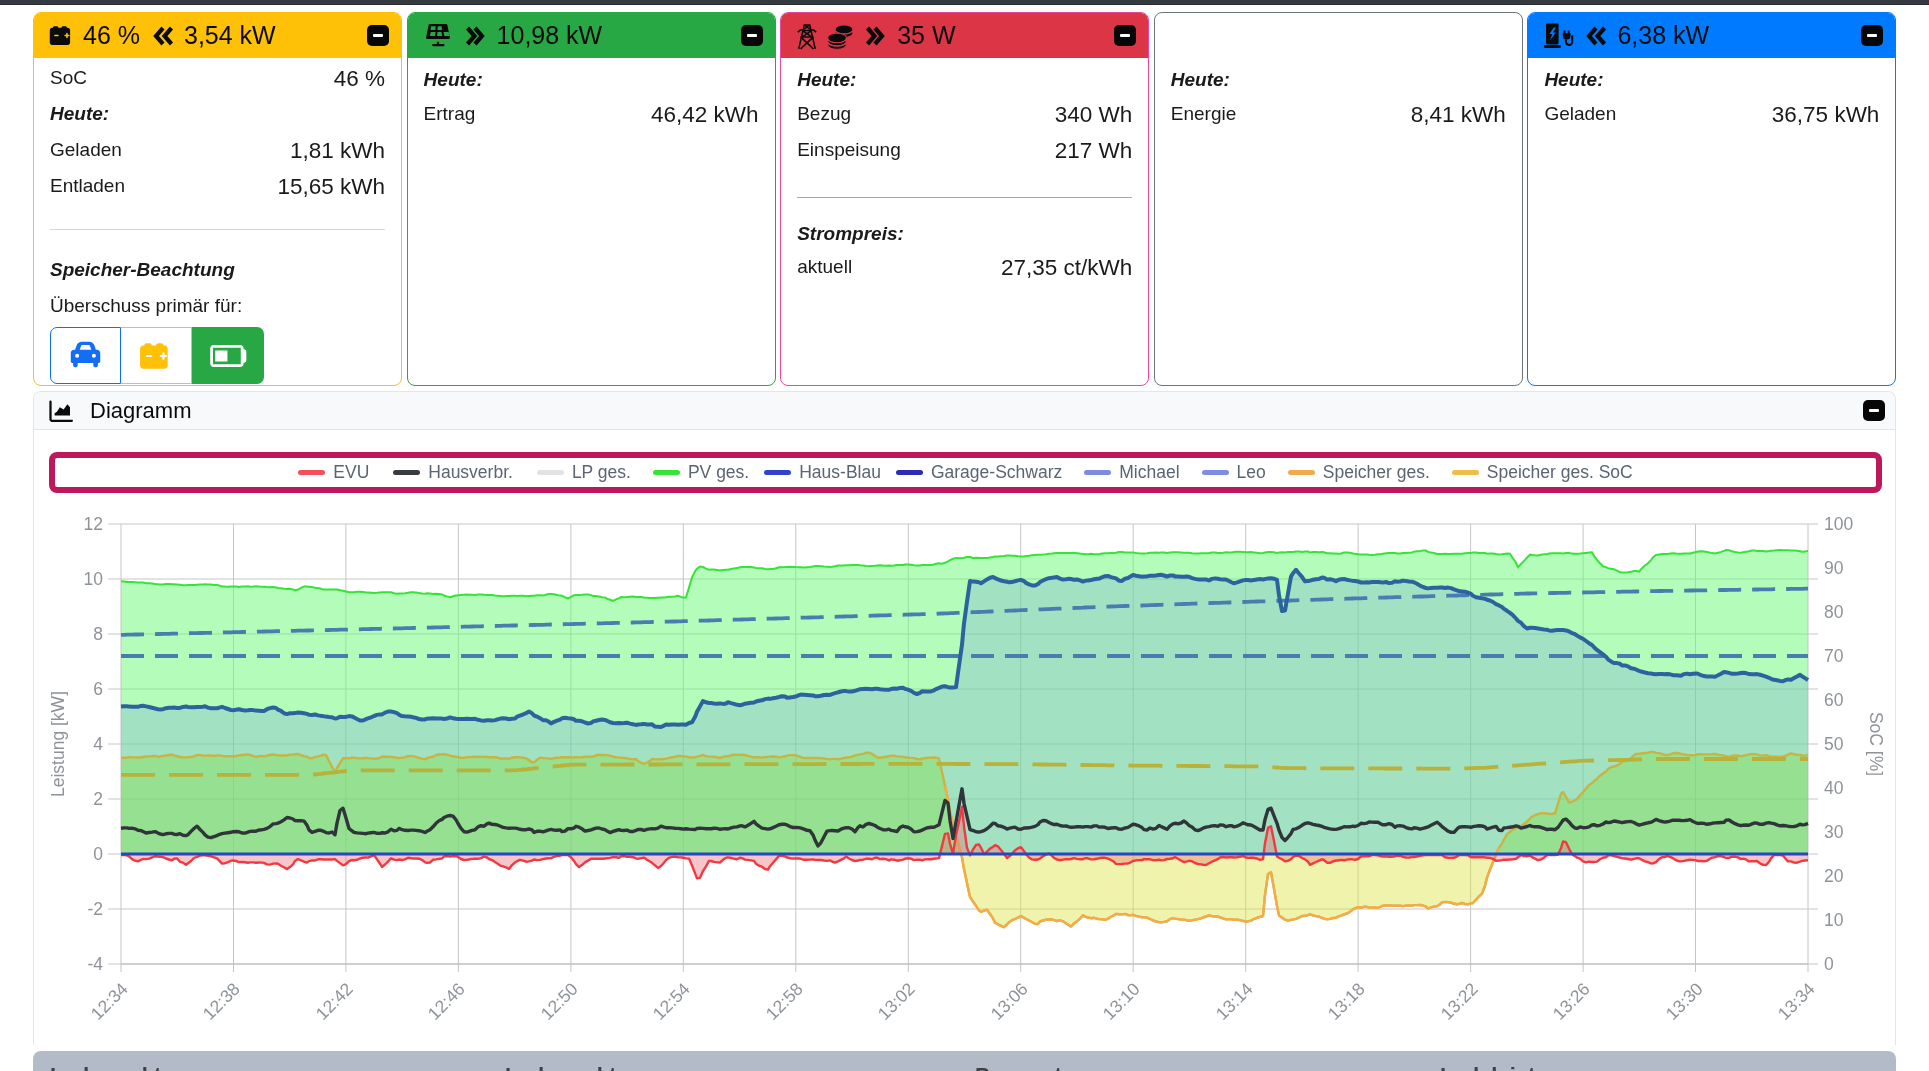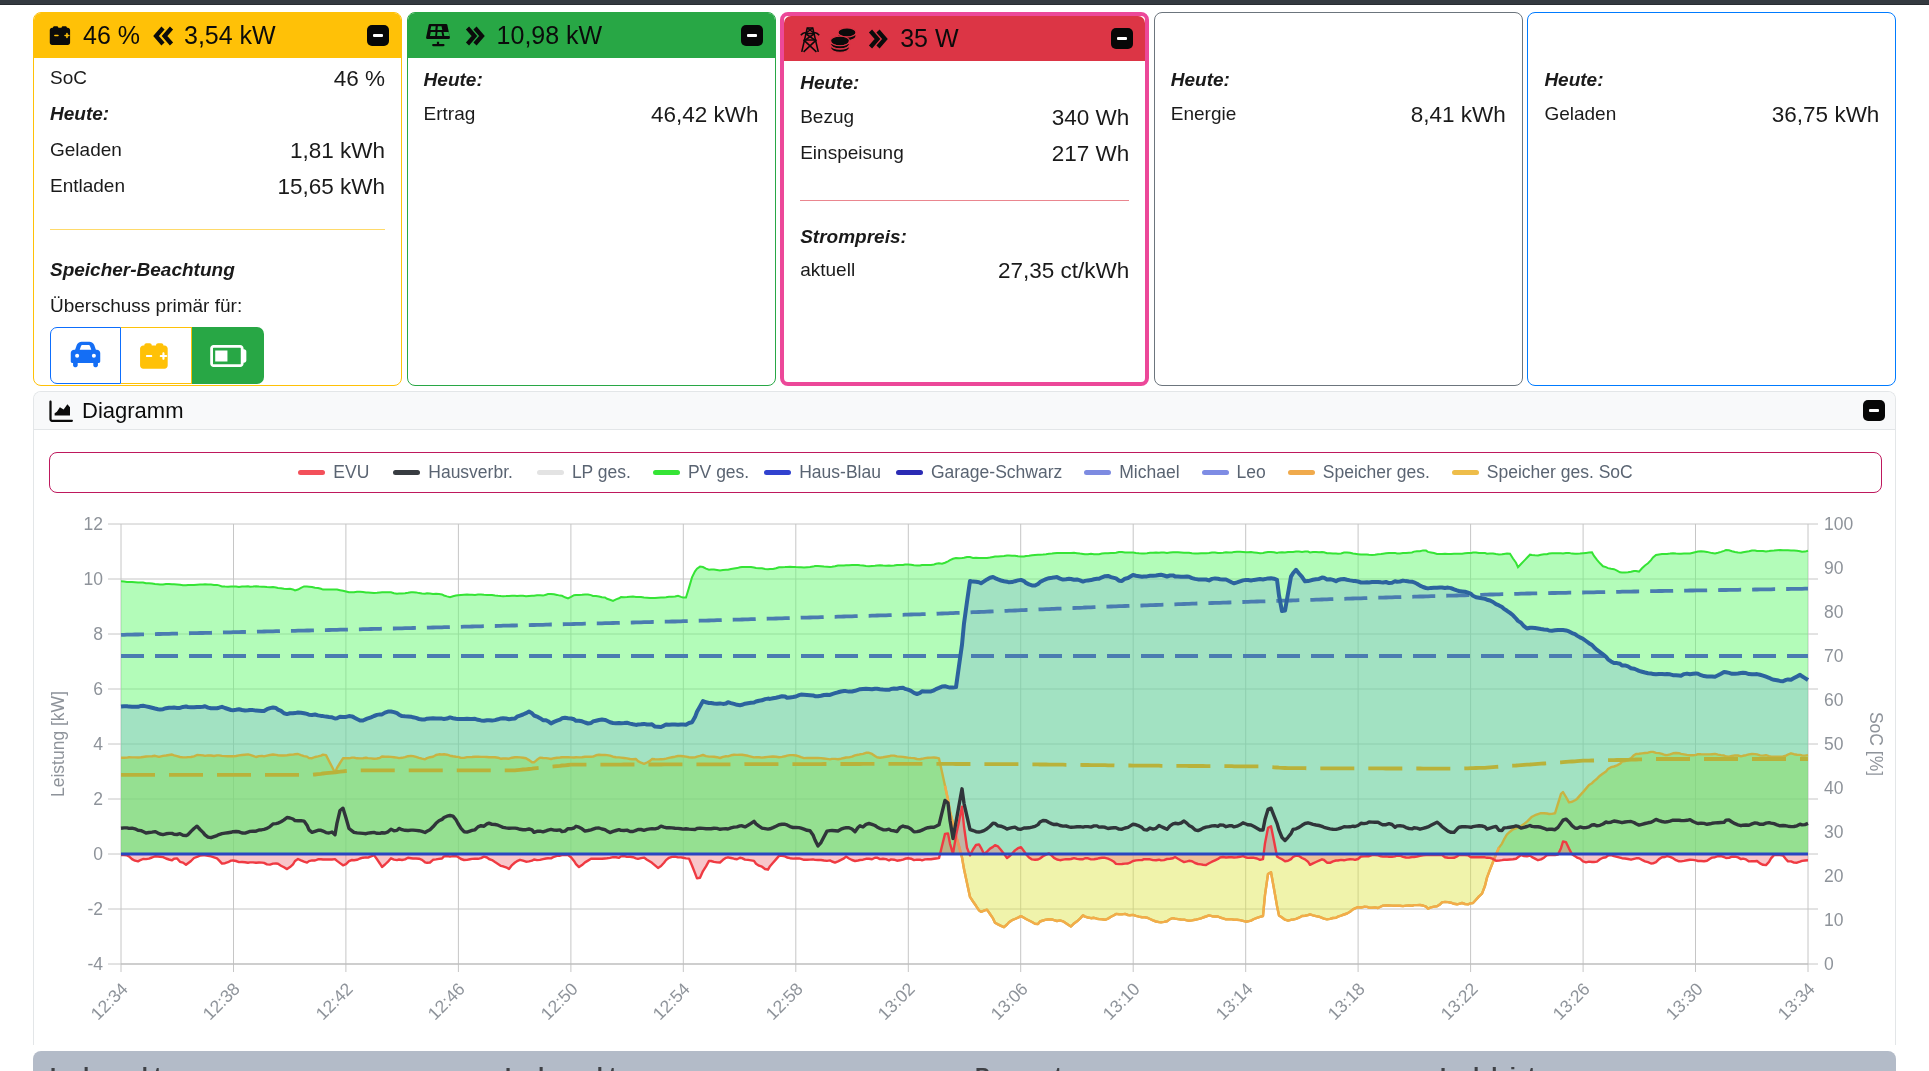--- a/index.html
+++ b/index.html
@@ -76,21 +76,21 @@
         </svg>
       <span>10,98&nbsp;kW</span>
       <span class="sp"></span>
       <div class="minusbtn"></div>
     </div>
     <div class="row-l bi" style="top:57px;">Heute:</div>
     <div class="row-l" style="top:91px;">Ertrag</div>
       <div class="row-r" style="top:91px;">46,42 kWh</div>
   </div>
 
-  <div class="card" style="left:780.2px; border:4px solid #ec4899;text-align:right;">
+  <div class="card" style="left:780.2px; border:1px solid #ec4899;text-align:right;">
     <div class="chead" style="background:#dc3545;">
       <svg class="ico" width="22" height="30" viewBox="0 0 24 32" style="margin-right:8px;">
           <g stroke="#0b0b0b" fill="none" stroke-width="1.7">
             <path d="M9 4h6M7 10h10M5 17h14M3 30 L9 4 L15 4 L21 30"></path>
             <path d="M9 4 L17 10 M15 4 L7 10 M7 10 L17 17 M17 10 L7 17 M5 17 L19 30 M19 17 L5 30"></path>
             <path d="M2 12 C5 8 8 9 9 10 M22 12 C19 8 16 9 15 10"></path>
           </g>
         </svg>
       <svg class="ico" width="28" height="28" viewBox="0 0 28 28" style="margin-right:9px;">
           <g fill="#0b0b0b" stroke="#dc3545" stroke-width="1.1">
@@ -119,35 +119,53 @@
       <div class="row-r" style="top:244px;">27,35 ct/kWh</div>
   </div>
 
   <div class="card" style="left:1153.8px; border:1px solid #6c757d;">
     <div class="row-l bi" style="top:57px;">Heute:</div>
     <div class="row-l" style="top:91px;">Energie</div>
       <div class="row-r" style="top:91px;">8,41 kWh</div>
   </div>
 
   <div class="card" style="left:1527.4px; border:1px solid #007bff;">
+    <div class="chead" style="background:#007bff;">
+      <svg class="ico" width="34" height="28" viewBox="0 0 48 40" style="margin-right:8px;">
+        <g fill="#0b0b0b">
+          <rect x="4" y="2" width="18" height="30" rx="2"></rect>
+          <rect x="1" y="33" width="24" height="4" rx="1"></rect>
+          <path d="M15 8 L9 17 h4 l-3 9 8 -11 h-4 l4 -7 z" fill="#007bff"></path>
+          <path d="M29 12 h3 v5 h-3 z M35 12 h3 v5 h-3 z"></path>
+          <path d="M28 16 h11 v4 a5 5 0 0 1 -5 5 h-1 a5 5 0 0 1 -5 -5 z"></path>
+          <path d="M32.5 25 v3 c0 6 9 7 9 0 v-9" fill="none" stroke="#0b0b0b" stroke-width="3"></path>
+        </g>
+      </svg>
+      <svg class="ico" width="24" height="24" viewBox="0 0 24 24" style="margin:0 8px 0 0;">
+          <path fill="none" stroke="#0b0b0b" stroke-width="4.2" d="M11 4 L4 12 L11 20 M19.5 4 L12.5 12 L19.5 20"></path>
+        </svg>
+      <span>6,38&nbsp;kW</span>
+      <span class="sp"></span>
+      <div class="minusbtn"></div>
+    </div>
     <div class="row-l bi" style="top:57px;">Heute:</div>
     <div class="row-l" style="top:91px;">Geladen</div>
       <div class="row-r" style="top:91px;">36,75 kWh</div>
   </div>
 
   <div style="position:absolute; left:33px; top:391px; width:1863px; height:654px; background:#fff; border:1px solid #e3e6e8; border-bottom:none; border-radius:8px 8px 0 0;">
-    <div style="position:absolute; left:0; top:0; right:0; height:38px; background:#f8f9fa; border-bottom:1px solid #e3e6e8; border-radius:7px 7px 0 0; display:flex; align-items:center; padding:0 10px 0 15px; font-size:22px; color:#0b0b0b;">
+    <div style="position:absolute; left:0; top:0; right:0; height:38px; background:#f8f9fa; border-bottom:1px solid #e3e6e8; border-radius:7px 7px 0 0; display:flex; align-items:center; padding:0 10px 0 15px; font-size:22px; color:#0b0b0b;gap:8px;">
       <svg width="24" height="24" viewBox="0 0 512 512" style="margin-right:9px;">
           <path fill="#0b0b0b" d="M32 32c13 0 24 11 24 24v376c0 4 4 8 8 8h424c13 0 24 11 24 24s-11 24-24 24H64c-31 0-56-25-56-56V56c0-13 11-24 24-24zm136 240 64-96 80 48 80-112 56 64v176H120v-48l48-32z"></path>
         </svg>
       <span>Diagramm</span>
       <span class="sp"></span>
       <div class="minusbtn"></div>
     </div>
-    <div style="position:absolute; left:15px; top:60px; width:1833px; height:41px; border:1px solid #be185d; border-radius:8px; background:#fff; display:flex; align-items:center; justify-content:center; font-size:17.5px; color:#5a6472;">
+    <div style="position:absolute; left:15px; top:60px; width:1833px; height:41px; border:6px solid #be185d; border-radius:8px; background:#fff; display:flex; align-items:center; justify-content:center; font-size:17.5px; color:#5a6472;">
       <span style="display:inline-flex;align-items:center;margin:0 11px;white-space:nowrap;"><span style="width:27px;height:5px;border-radius:2.5px;background:#f3505a;margin-right:8px;"></span>EVU</span>
         <span style="display:inline-flex;align-items:center;margin:0 13px;white-space:nowrap;text-align:right;"><span style="width:27px;height:5px;border-radius:2.5px;background:#383c41;margin-right:8px;"></span>Hausverbr.</span>
         <span style="display:inline-flex;align-items:center;margin:0 11px;white-space:nowrap;"><span style="width:27px;height:5px;border-radius:2.5px;background:#e3e3e3;margin-right:8px;"></span>LP ges.</span>
         <span style="display:inline-flex;align-items:center;margin:13px 11px;white-space:nowrap;"><span style="width:27px;height:5px;border-radius:2.5px;background:#35e435;margin-right:8px;"></span>PV ges.</span>
         <span style="display:inline-flex;align-items:center;margin:0 4px;white-space:nowrap;"><span style="width:27px;height:5px;border-radius:2.5px;background:#3142cf;margin-right:8px;"></span>Haus-Blau</span>
         <span style="display:inline-flex;align-items:center;margin:0 11px;white-space:nowrap;"><span style="width:27px;height:5px;border-radius:2.5px;background:#2b2bb4;margin-right:8px;"></span>Garage-Schwarz</span>
         <span style="display:inline-flex;align-items:center;margin:0 11px;white-space:nowrap;"><span style="width:27px;height:5px;border-radius:2.5px;background:#7d8be1;margin-right:8px;"></span>Michael</span>
         <span style="display:inline-flex;align-items:center;margin:0 11px;white-space:nowrap;"><span style="width:27px;height:5px;border-radius:2.5px;background:#7e8ce4;margin-right:8px;"></span>Leo</span>
         <span style="display:inline-flex;align-items:center;margin:0 11px;white-space:nowrap;"><span style="width:27px;height:5px;border-radius:2.5px;background:#f0aa4c;margin-right:8px;"></span>Speicher ges.</span>
         <span style="display:inline-flex;align-items:center;margin:0 11px;white-space:nowrap;"><span style="width:27px;height:5px;border-radius:2.5px;background:#eebd4a;margin-right:8px;"></span>Speicher ges. SoC</span>

